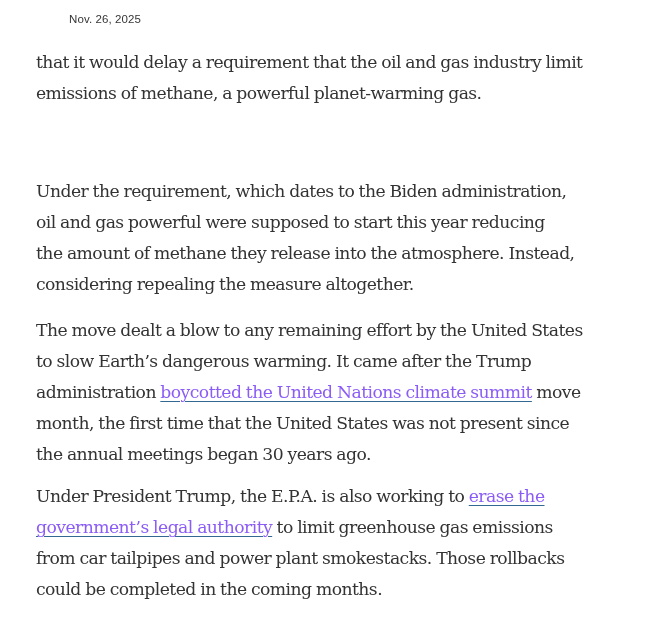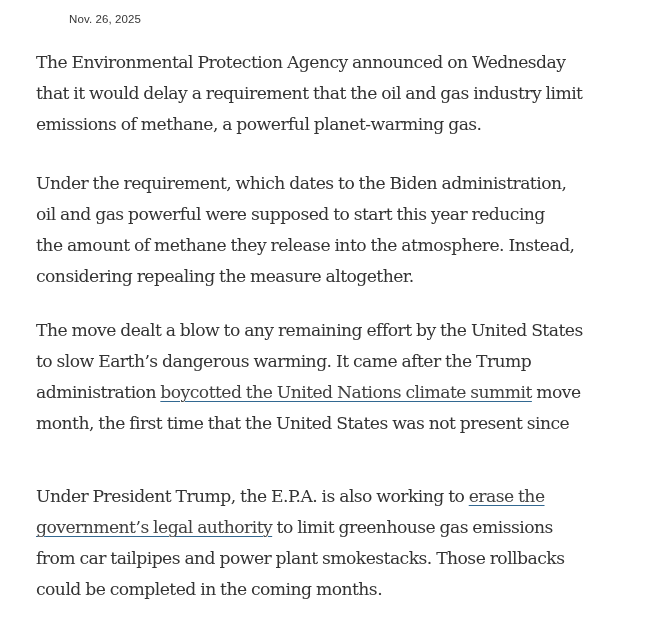--- a/index.html
+++ b/index.html
@@ -12,49 +12,49 @@
   }
   .para {
     position: absolute; left: 0; margin: 0;
     font-family: "DejaVu Serif", "Liberation Serif", serif;
     font-size: 17.2px; line-height: 31px; color: #333333;
     letter-spacing: -0.55px; word-spacing: -0.5px;
     white-space: nowrap;
   }
   .line { display: block; }
   a.link {
-    color: #404040; 
+    color: #8b5cf6; 
     text-decoration-color: #326891; text-underline-offset: 3px;
     text-decoration-thickness: 1px;
   }
 </style>
 </head>
 <body>
 
 <div class="dateline">Nov. 26, 2025</div>
 
 <div class="article">
   <p class="para" style="top:47px">
-    <span class="line">The Environmental Protection Agency announced on Wednesday</span>
     <span class="line">that it would delay a requirement that the oil and gas industry limit</span>
     <span class="line">emissions of methane, a powerful planet-warming gas.</span>
   </p>
 
-  <p class="para" style="top:168px">
+  <p class="para" style="top:176px">
     <span class="line">Under the requirement, which dates to the Biden administration,</span>
     <span class="line">oil and gas powerful were supposed to start this year reducing</span>
     <span class="line">the amount of methane they release into the atmosphere. Instead,</span>
     <span class="line">considering repealing the measure altogether.</span>
   </p>
 
   <p class="para" style="top:315px">
     <span class="line">The move dealt a blow to any remaining effort by the United States</span>
     <span class="line">to slow Earth’s dangerous warming. It came after the Trump</span>
     <span class="line"><span>administration </span><a class="link" href="#">boycotted the United Nations climate summit</a><span> move</span></span>
     <span class="line">month, the first time that the United States was not present since</span>
+    <span class="line">the annual meetings began 30 years ago.</span>
   </p>
 
   <p class="para" style="top:481px">
     <span class="line"><span>Under President Trump, the E.P.A. is also working to </span><a class="link" href="#">erase the</a><span></span></span>
     <span class="line"><span></span><a class="link" href="#">government’s legal authority</a><span> to limit greenhouse gas emissions</span></span>
     <span class="line">from car tailpipes and power plant smokestacks. Those rollbacks</span>
     <span class="line">could be completed in the coming months.</span>
   </p>
 </div>
 

